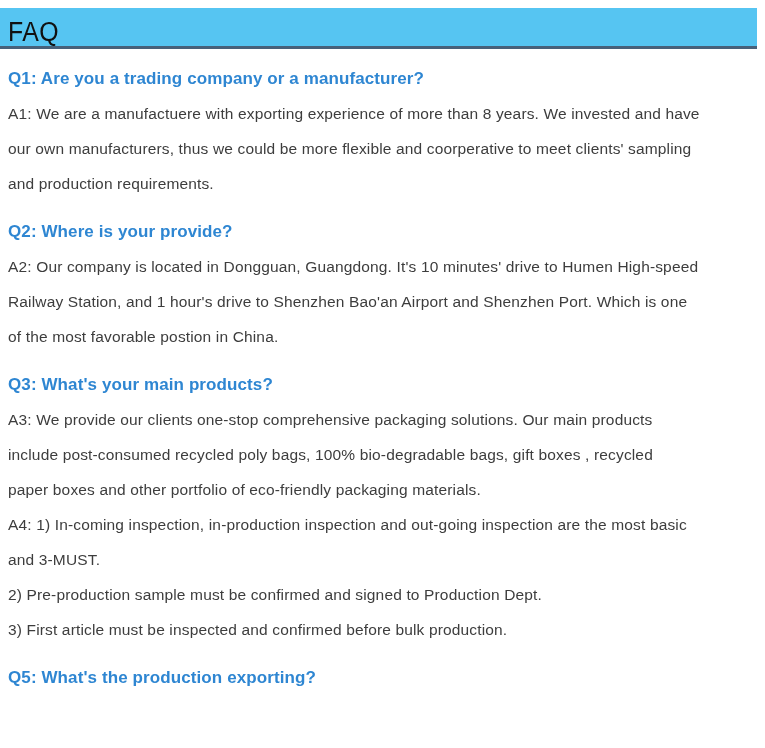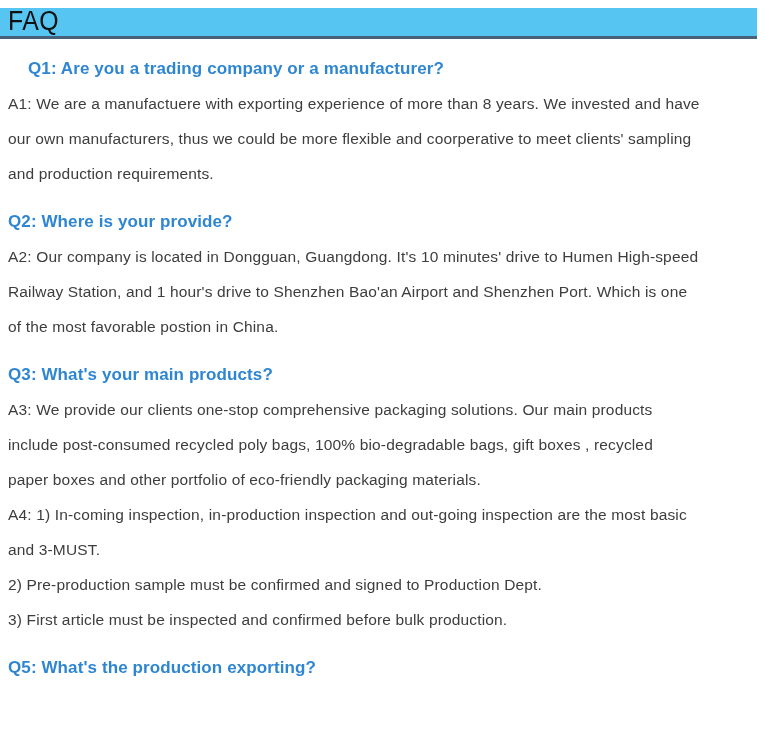--- a/index.html
+++ b/index.html
@@ -12,25 +12,25 @@
   *{box-sizing:border-box;}
   html,body{margin:0;padding:0;background:#ffffff;}
   body{
     width:765px;
     height:748px;
     font-family:"Liberation Sans", sans-serif;
     overflow:hidden;
   }
   .faq-bar{
     margin:8px 8px 0 0;
-    height:31px;
+    height:41px;
     background:var(--bar-bg);
     border-bottom:3px solid var(--bar-border);
     display:flex;
-    align-items:flex-start;
+    align-items:flex-end;
     padding-left:8px;
   }
   .faq-bar .title{
     font-size:27px;
     line-height:1;
     color:var(--title-text);
     font-weight:400;
     letter-spacing:0.5px;
     transform:scaleX(0.92);
     transform-origin:left center;
@@ -41,21 +41,20 @@
   .q{
     margin:21px 0 7px 0;
     font-size:17px;
     line-height:20px;
     font-weight:bold;
     color:var(--question-blue);
     letter-spacing:0.1px;
   }
   .content .faq-item:first-child .q{
     margin-top:20px;
-    margin-left:20px;
   }
   .a{
     margin:0;
     font-size:15.5px;
     line-height:35px;
     color:var(--body-text);
     letter-spacing:0.15px;
     white-space:pre-line;
   }
 </style>

